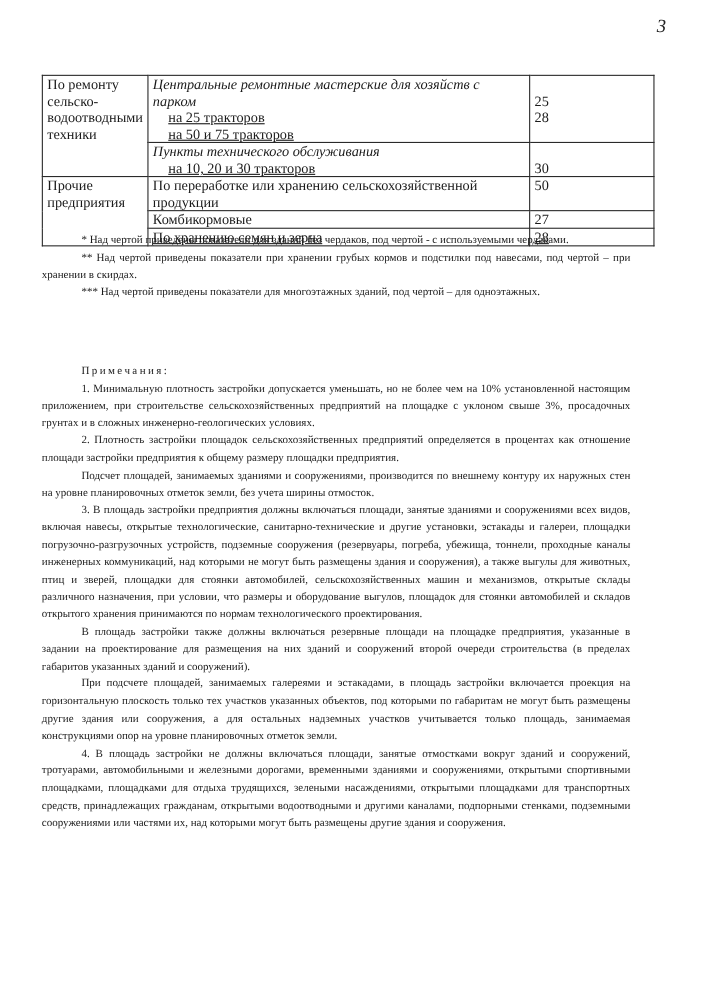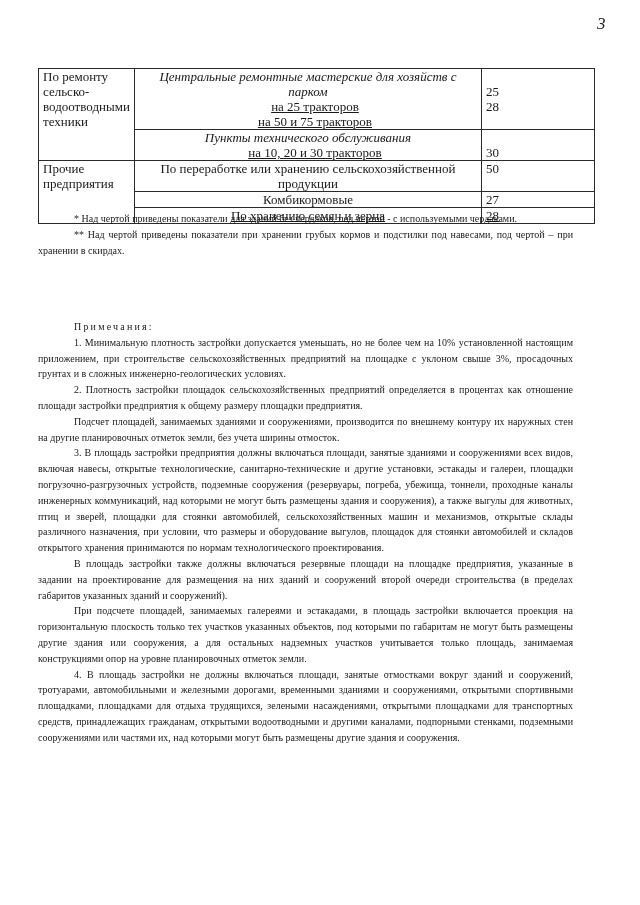--- a/index.html
+++ b/index.html
@@ -16,21 +16,21 @@
       position: absolute; left: 38px; top: 68px;
       border-collapse: collapse;
       font-size: 13px; line-height: 15px;
     }
     table.norms td {
       border: 1px solid #2a2a2a;
       padding: 0 4px;
       vertical-align: top;
     }
     td.cat { width: 69px; text-align: left; padding: 0 2px; }
-    td.desc { width: 338px; text-align: center; }
+    td.desc { width: 338px; text-align: left; }
     td.val { width: 104px; text-align: left; }
     .it { font-style: italic; }
     .ind { padding-left: 14px; display: block; text-decoration: underline; }
     .ln { display: block; }
     .text-block {
       position: absolute; left: 38px; width: 535px;
       font-size: 10px; line-height: 15.8px;
       text-align: justify;
     }
     .text-block p { margin: 0; text-indent: 36px; }
@@ -91,24 +91,25 @@
   <tr style="height:15px;text-decoration:underline;">
     <td class="desc">По хранению семян и зерна</td>
     <td class="val">28</td>
   </tr>
 </tbody>
   </table>
 
 <div class="text-block" style="top:211px;">
   <p>* Над чертой приведены показатели для зданий без чердаков, под чертой - с используемыми чердаками.</p>
   <p>** Над чертой приведены показатели при хранении грубых кормов и подстилки под навесами, под чертой – при хранении в скирдах.</p>
+  <p>*** Над чертой приведены показатели для многоэтажных зданий, под чертой – для одноэтажных.</p>
 </div>
 
-<div class="text-block" style="top:319px;">
+<div class="text-block" style="top:330px;">
   <p class="notes-title">Примечания:</p>
   <p>1. Минимальную плотность застройки допускается уменьшать, но не более чем на 10% установленной настоящим приложением, при строительстве сельскохозяйственных предприятий на площадке с уклоном свыше 3%, просадочных грунтах и в сложных инженерно-геологических условиях.</p>
   <p>2. Плотность застройки площадок сельскохозяйственных предприятий определяется в процентах как отношение площади застройки предприятия к общему размеру площадки предприятия.</p>
-  <p>Подсчет площадей, занимаемых зданиями и сооружениями, производится по внешнему контуру их наружных стен на другие планировочных отметок земли, без учета ширины отмосток.</p>
+  <p>Подсчет площадей, занимаемых зданиями и сооружениями, производится по внешнему контуру их наружных стен на уровне планировочных отметок земли, без учета ширины отмосток.</p>
   <p>3. В площадь застройки предприятия должны включаться площади, занятые зданиями и сооружениями всех видов, включая навесы, открытые технологические, санитарно-технические и другие установки, эстакады и галереи, площадки погрузочно-разгрузочных устройств, подземные сооружения (резервуары, погреба, убежища, тоннели, проходные каналы инженерных коммуникаций, над которыми не могут быть размещены здания и сооружения), а также выгулы для животных, птиц и зверей, площадки для стоянки автомобилей, сельскохозяйственных машин и механизмов, открытые склады различного назначения, при условии, что размеры и оборудование выгулов, площадок для стоянки автомобилей и складов открытого хранения принимаются по нормам технологического проектирования.</p>
   <p>В площадь застройки также должны включаться резервные площади на площадке предприятия, указанные в задании на проектирование для размещения на них зданий и сооружений второй очереди строительства (в пределах габаритов указанных зданий и сооружений).</p>
   <p>При подсчете площадей, занимаемых галереями и эстакадами, в площадь застройки включается проекция на горизонтальную плоскость только тех участков указанных объектов, под которыми по габаритам не могут быть размещены другие здания или сооружения, а для остальных надземных участков учитывается только площадь, занимаемая конструкциями опор на уровне планировочных отметок земли.</p>
   <p>4. В площадь застройки не должны включаться площади, занятые отмостками вокруг зданий и сооружений, тротуарами, автомобильными и железными дорогами, временными зданиями и сооружениями, открытыми спортивными площадками, площадками для отдыха трудящихся, зелеными насаждениями, открытыми площадками для транспортных средств, принадлежащих гражданам, открытыми водоотводными и другими каналами, подпорными стенками, подземными сооружениями или частями их, над которыми могут быть размещены другие здания и сооружения.</p>
 </div>
 
 </body></html>

